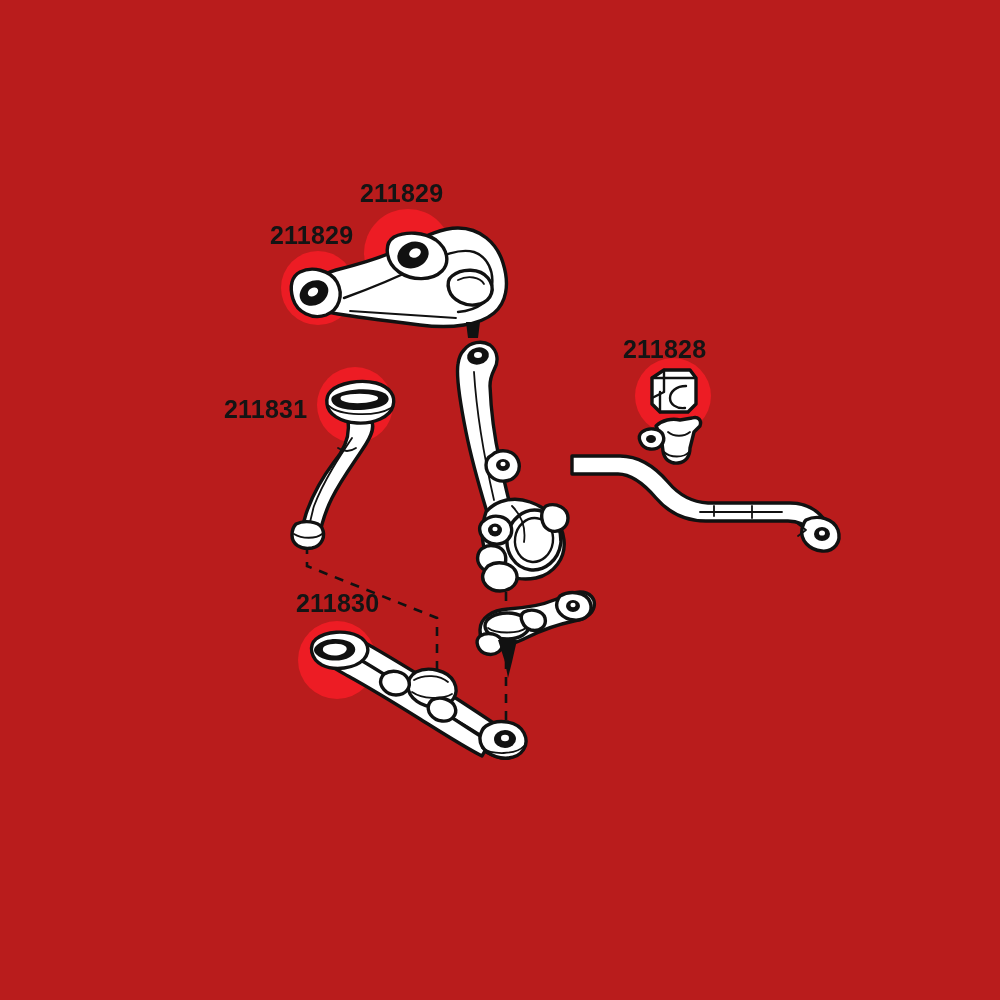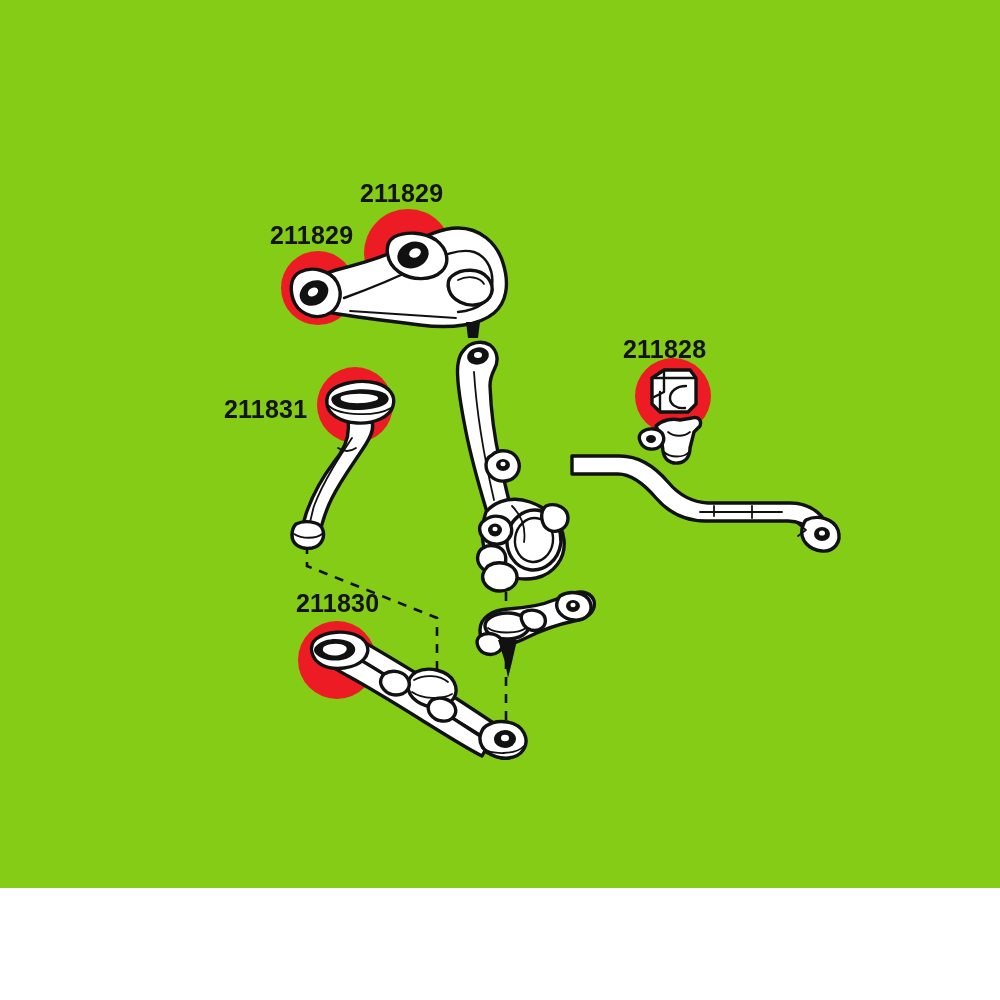--- a/index.html
+++ b/index.html
@@ -10,22 +10,22 @@
   }
   body {
     width: 1000px;
     height: 1000px;
     font-family: "Liberation Sans", "DejaVu Sans", sans-serif;
     overflow: hidden;
   }
   #diagram-root {
     position: relative;
     width: 1000px;
-    height: 888px;
-    background: #84cc16;
+    height: 1000px;
+    background: #b91c1c;
   }
   #diagram-svg {
     position: absolute;
     top: 0;
     left: 0;
     width: 1000px;
     height: 1000px;
     display: block;
   }
   .part-label {

